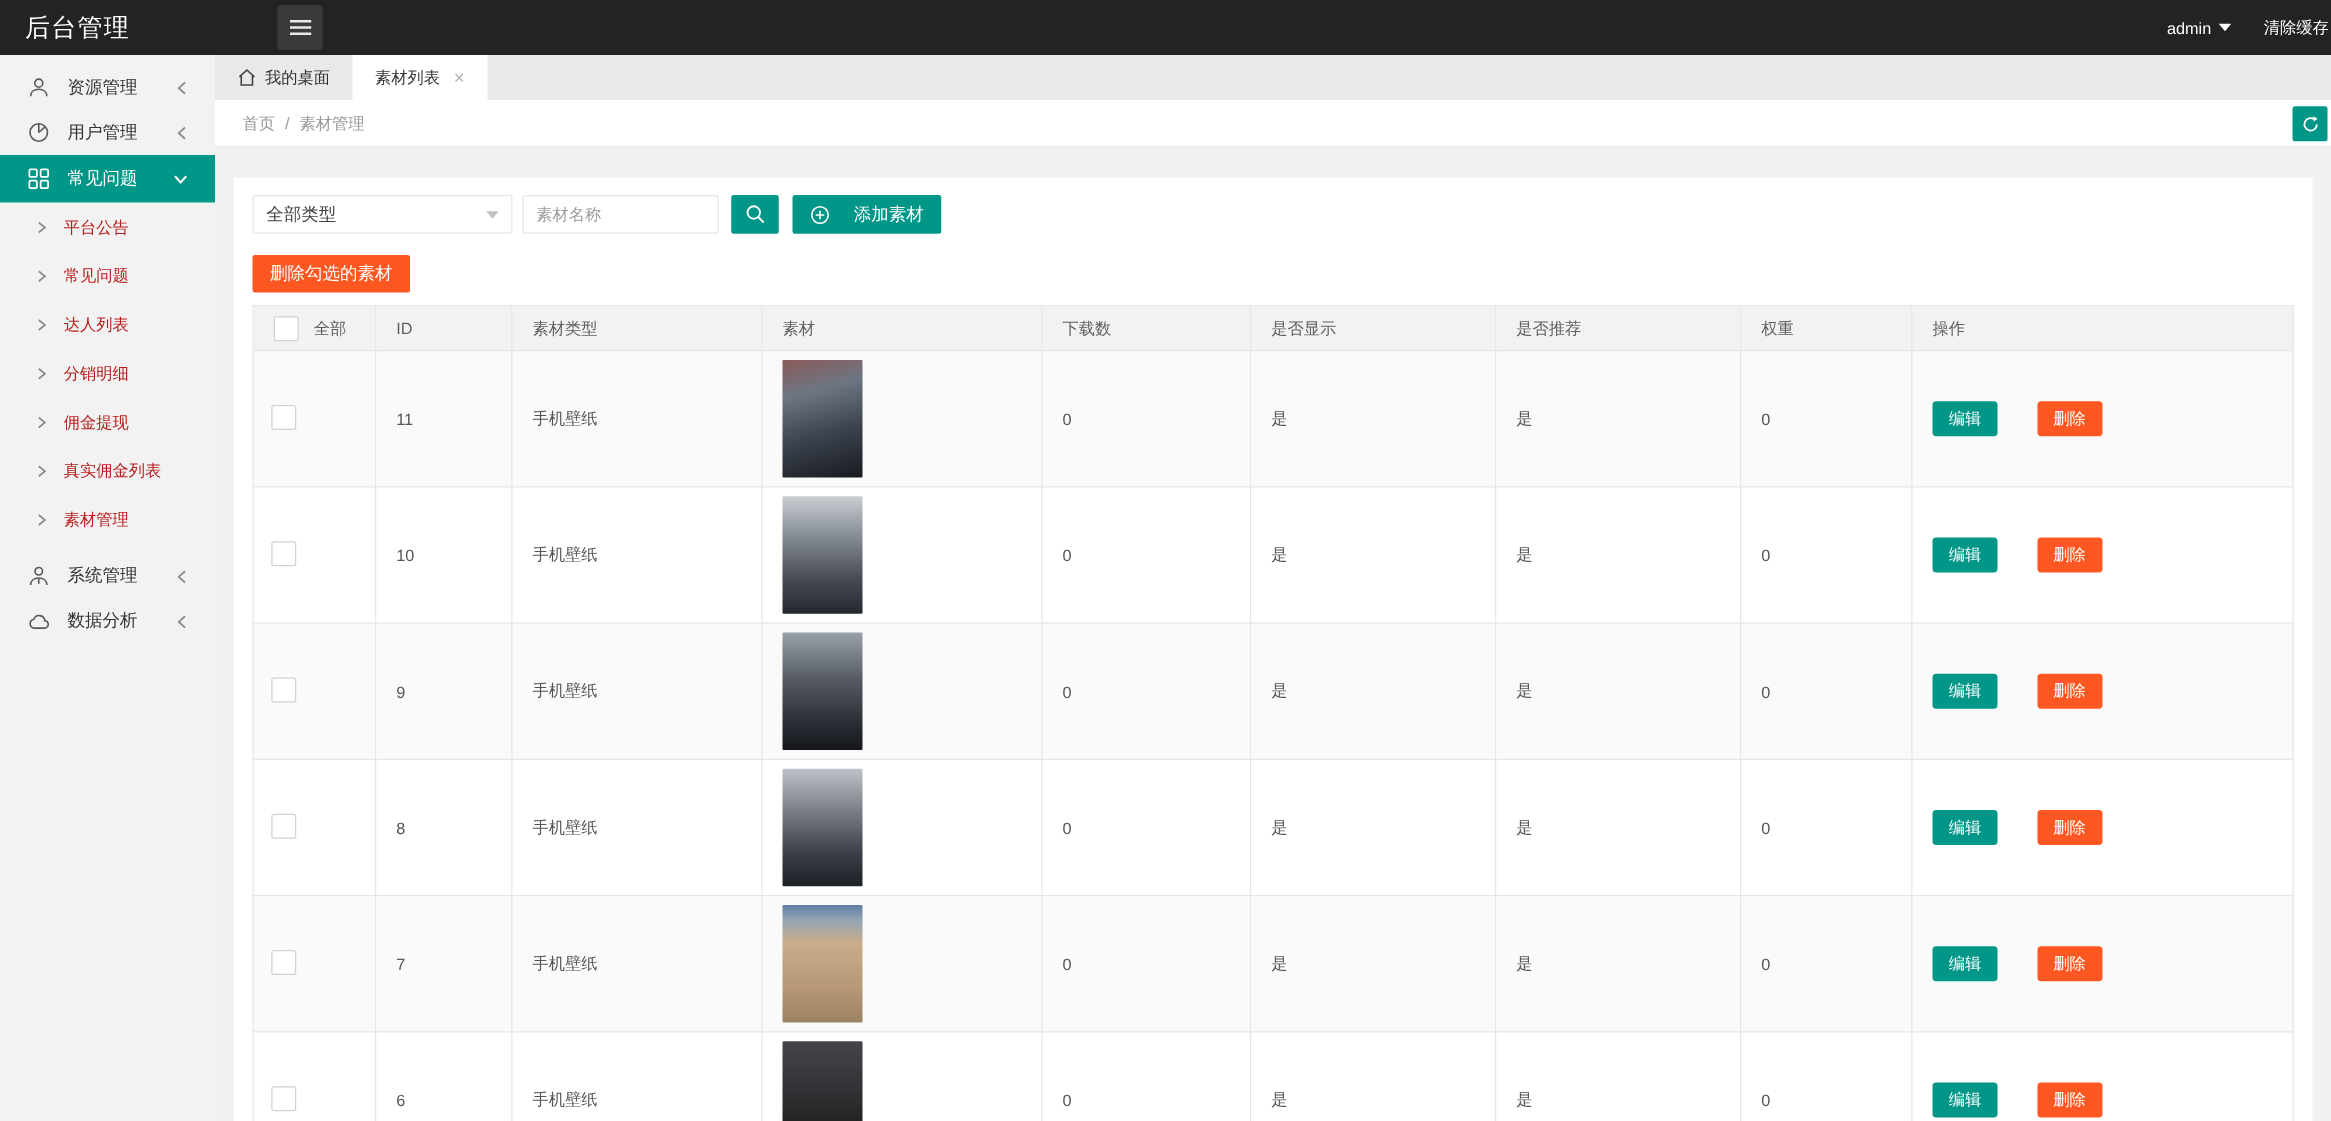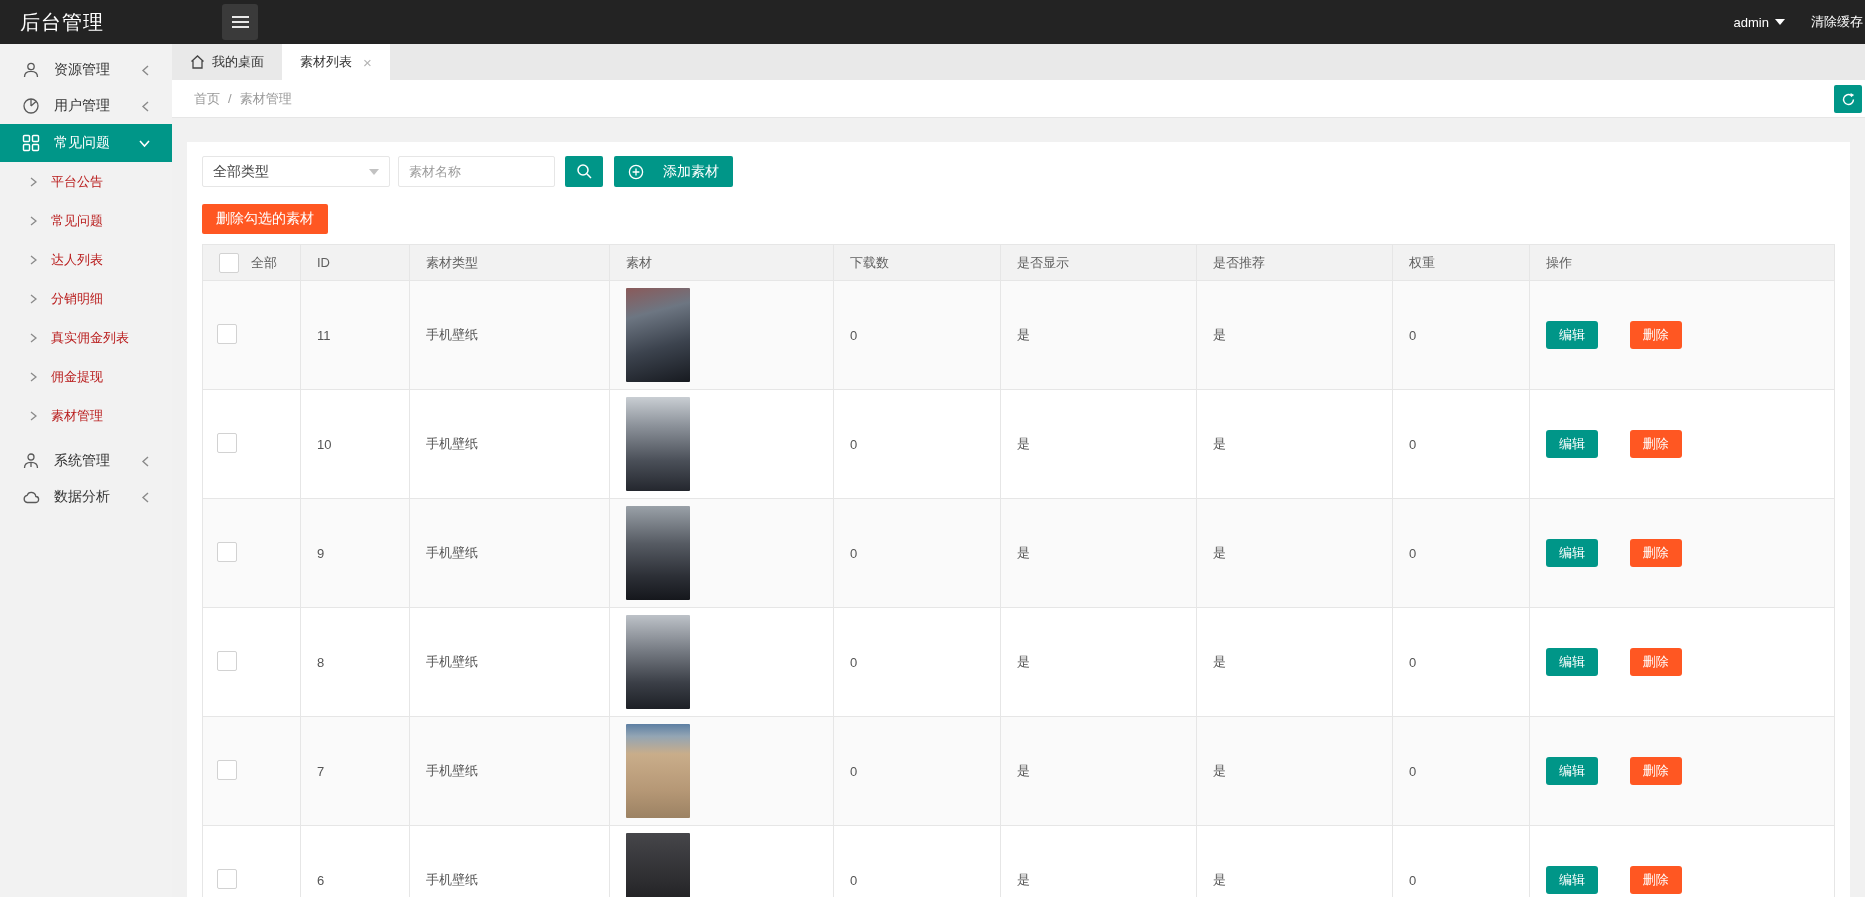--- a/index.html
+++ b/index.html
@@ -45,21 +45,21 @@
   .crumb { font-size:13px; color:#999; }
   .crumb-sep { color:#999; font-size:13px; margin:0 8px; }
   .refresh-btn { position:absolute; right:3px; top:5px; width:28px; height:28px; background:#009688; border:none;
                  border-radius:2px; display:flex; align-items:center; justify-content:center; cursor:pointer; color:#fff; }
 
   .page { flex:1; background:#f1f1f1; padding:24px 15px 0 15px; min-height:0; overflow:hidden; }
   .card { background:#fff; min-height:100%; padding:14px 15px; }
 
   
   .filters { display:flex; align-items:center; }
-  .select { width:188px; height:31px; border:1px solid #e6e6e6; border-radius:2px; background:#fff; position:relative;
+  .select { width:208px; height:31px; border:1px solid #e6e6e6; border-radius:2px; background:#fff; position:relative;
             display:flex; align-items:center; padding-left:10px; font-size:14px; color:#444; cursor:pointer; }
   .select .sel-caret { position:absolute; right:10px; width:0; height:0;
             border-left:5px solid transparent; border-right:5px solid transparent; border-top:6px solid #c2c2c2; }
   .txt-input { width:157px; height:31px; border:1px solid #e6e6e6; border-radius:2px; margin-left:8px; padding:0 10px;
                font-size:13px; color:#333; outline:none; font-family:inherit; }
   .txt-input::placeholder { color:#9b9b9b; }
   .btn { border:none; border-radius:2px; background:#009688; color:#fff; cursor:pointer; font-family:inherit; }
   .search-btn { width:38px; height:31px; margin-left:10px; display:flex; align-items:center; justify-content:center; }
   .add-btn { height:31px; margin-left:11px; padding:0 14px; font-size:14px; display:flex; align-items:center; gap:19px; }
   .danger-btn { margin-top:17px; height:30px; padding:0 14px; font-size:14px; background:#ff5722; border:none;
@@ -188,29 +188,29 @@
             </svg>
           </span>
         <span>分销明细</span>
       </div>
       <div class="sub-item">
         <span class="schev">
             <svg class="ic" width="7" height="10" viewBox="0 0 7 10">
               <polyline points="1,1 6,5 1,9" fill="none" stroke="currentColor" stroke-width="1.3"></polyline>
             </svg>
           </span>
+        <span>佣金提现</span>
+      </div>
+      <div class="sub-item">
+        <span class="schev">
+            <svg class="ic" width="7" height="10" viewBox="0 0 7 10">
+              <polyline points="1,1 6,5 1,9" fill="none" stroke="currentColor" stroke-width="1.3"></polyline>
+            </svg>
+          </span>
         <span>真实佣金列表</span>
-      </div>
-      <div class="sub-item">
-        <span class="schev">
-            <svg class="ic" width="7" height="10" viewBox="0 0 7 10">
-              <polyline points="1,1 6,5 1,9" fill="none" stroke="currentColor" stroke-width="1.3"></polyline>
-            </svg>
-          </span>
-        <span>佣金提现</span>
       </div>
       <div class="sub-item">
         <span class="schev">
             <svg class="ic" width="7" height="10" viewBox="0 0 7 10">
               <polyline points="1,1 6,5 1,9" fill="none" stroke="currentColor" stroke-width="1.3"></polyline>
             </svg>
           </span>
         <span>素材管理</span>
       </div>
 

